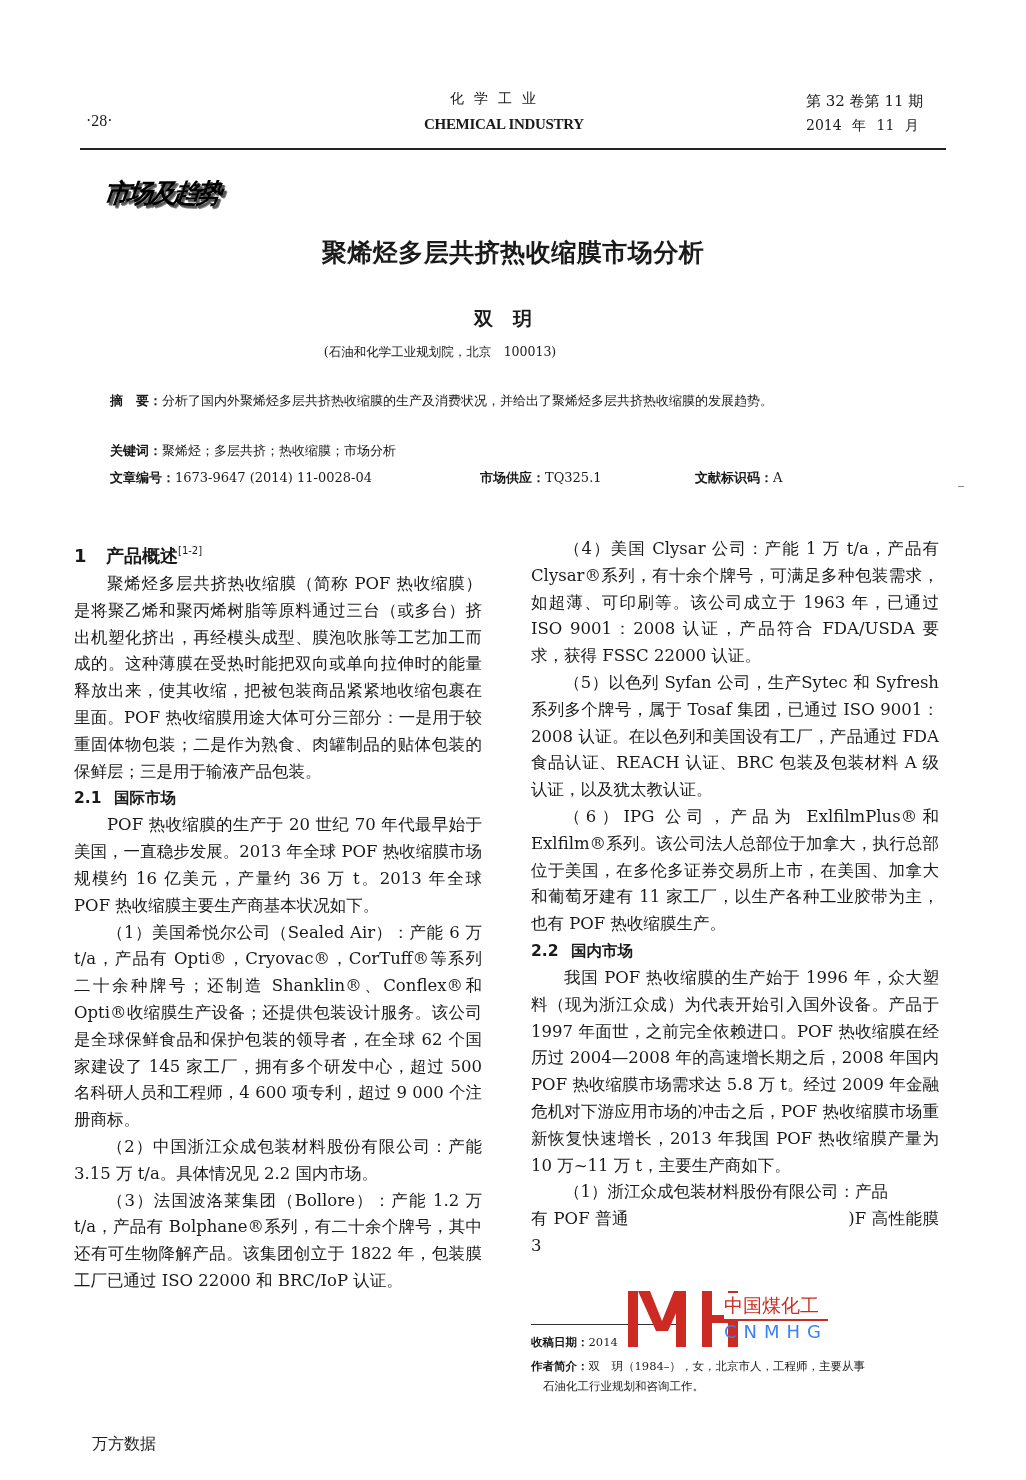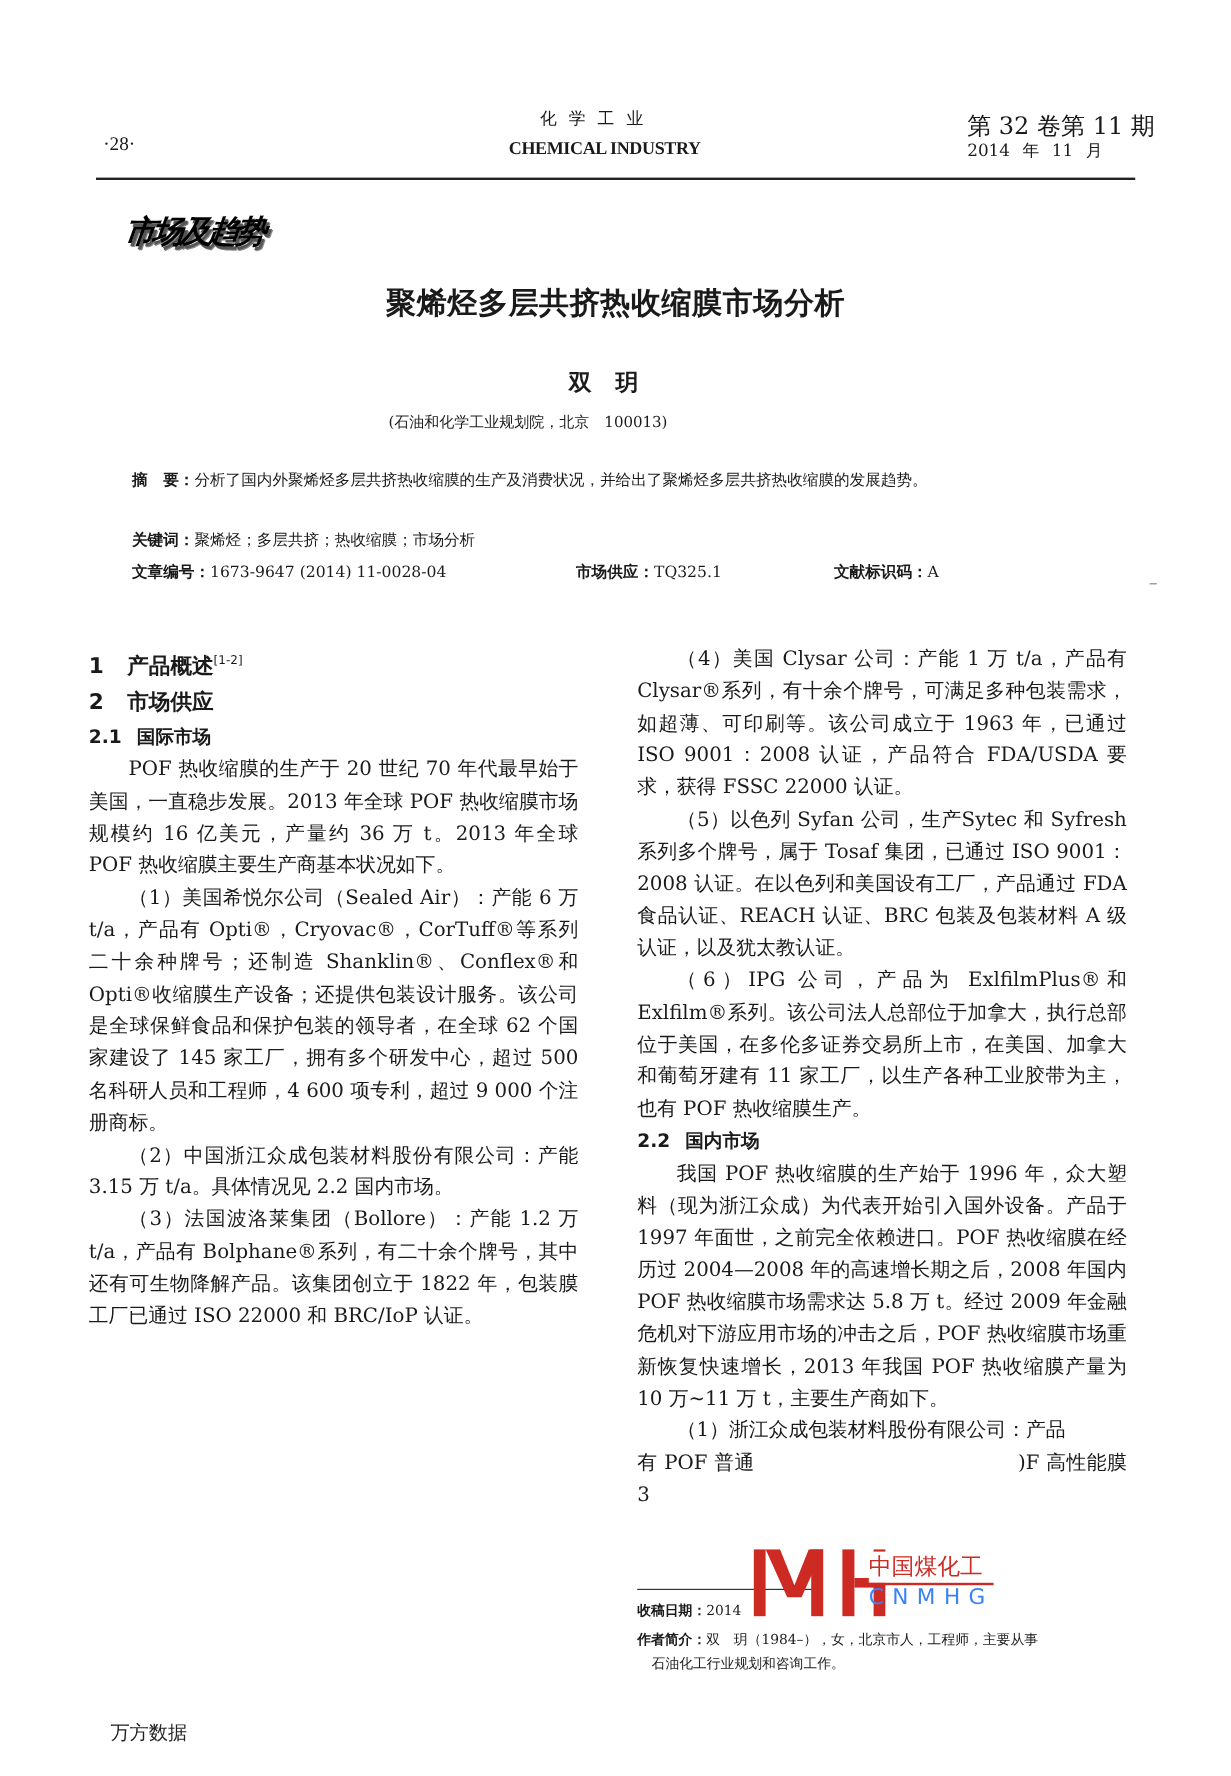--- a/index.html
+++ b/index.html
@@ -5,21 +5,21 @@
   html, body { margin: 0; padding: 0; background: #ffffff; }
   body {
     width: 1026px; height: 1480px; position: relative; overflow: hidden;
     font-family: "DejaVu Serif", "Liberation Serif", serif; color: #1a1a1a;
   }
   .abs { position: absolute; }
   
   .hdr-page { left: 86px; top: 112px; font-size: 16px; font-family: "Liberation Serif", serif; }
   .hdr-cn { left: 450px; top: 90px; font-size: 14px; letter-spacing: 10px; font-family: "DejaVu Serif", serif; }
   .hdr-en { left: 424px; top: 116px; font-size: 15px; font-weight: bold; font-family: "Liberation Serif", serif; letter-spacing: -0.3px; }
-  .hdr-vol { left: 806px; top: 92px; font-size: 20px; font-family: "DejaVu Serif", serif; }
+  .hdr-vol { left: 806px; top: 92px; font-size: 15px; font-family: "DejaVu Serif", serif; }
   .hdr-date { left: 806px; top: 117px; font-size: 14px; font-family: "DejaVu Serif", serif; word-spacing: 6px; }
   .hdr-rule { left: 80px; top: 148px; width: 866px; height: 2px; background: #222; }
   
   .col-label {
     left: 104px; top: 176px; font-size: 26px; font-weight: bold; font-style: italic;
     font-family: "DejaVu Sans", sans-serif; letter-spacing: -3px; color: #000;
     text-shadow: 2px 2px 0 #555, 3px 3px 0 #888;
     transform: skewX(-6deg);
   }
   .title {
@@ -90,23 +90,21 @@
   <span class="item"><b>文章编号：</b><span>1673-9647 (2014) 11-0028-04</span></span>
   <span class="item c2"><b>市场供应：</b><span>TQ325.1</span></span>
   <span class="item c3"><b>文献标识码：</b><span>A</span></span>
 </div>
 <div class="abs dash"></div>
 
 <div class="abs col col-left">
   <div class="h1">
     <span class="num">1</span><span>产品概述</span><sup>[1-2]</sup>
   </div>
-  <div class="h1">
-    <span class="num">2</span><span>市场供应</span>
-  </div>
+  <p>聚烯烃多层共挤热收缩膜（简称 POF 热收缩膜）是将聚乙烯和聚丙烯树脂等原料通过三台（或多台）挤出机塑化挤出，再经模头成型、膜泡吹胀等工艺加工而成的。这种薄膜在受热时能把双向或单向拉伸时的能量释放出来，使其收缩，把被包装商品紧紧地收缩包裹在里面。POF 热收缩膜用途大体可分三部分：一是用于较重固体物包装；二是作为熟食、肉罐制品的贴体包装的保鲜层；三是用于输液产品包装。</p>
   <div class="h2">
     <span class="num">2.1</span><span>国际市场</span>
   </div>
   <p>POF 热收缩膜的生产于 20 世纪 70 年代最早始于美国，一直稳步发展。2013 年全球 POF 热收缩膜市场规模约 16 亿美元，产量约 36 万 t。2013 年全球 POF 热收缩膜主要生产商基本状况如下。</p>
   <p>（1）美国希悦尔公司（Sealed Air）：产能 6 万 t/a，产品有 Opti®，Cryovac®，CorTuff®等系列二十余种牌号；还制造 Shanklin®、Conflex®和 Opti®收缩膜生产设备；还提供包装设计服务。该公司是全球保鲜食品和保护包装的领导者，在全球 62 个国家建设了 145 家工厂，拥有多个研发中心，超过 500 名科研人员和工程师，4 600 项专利，超过 9 000 个注册商标。</p>
   <p>（2）中国浙江众成包装材料股份有限公司：产能 3.15 万 t/a。具体情况见 2.2 国内市场。</p>
   <p>（3）法国波洛莱集团（Bollore）：产能 1.2 万 t/a，产品有 Bolphane®系列，有二十余个牌号，其中还有可生物降解产品。该集团创立于 1822 年，包装膜工厂已通过 ISO 22000 和 BRC/IoP 认证。</p>
 </div>
 
 <div class="abs col col-right">

